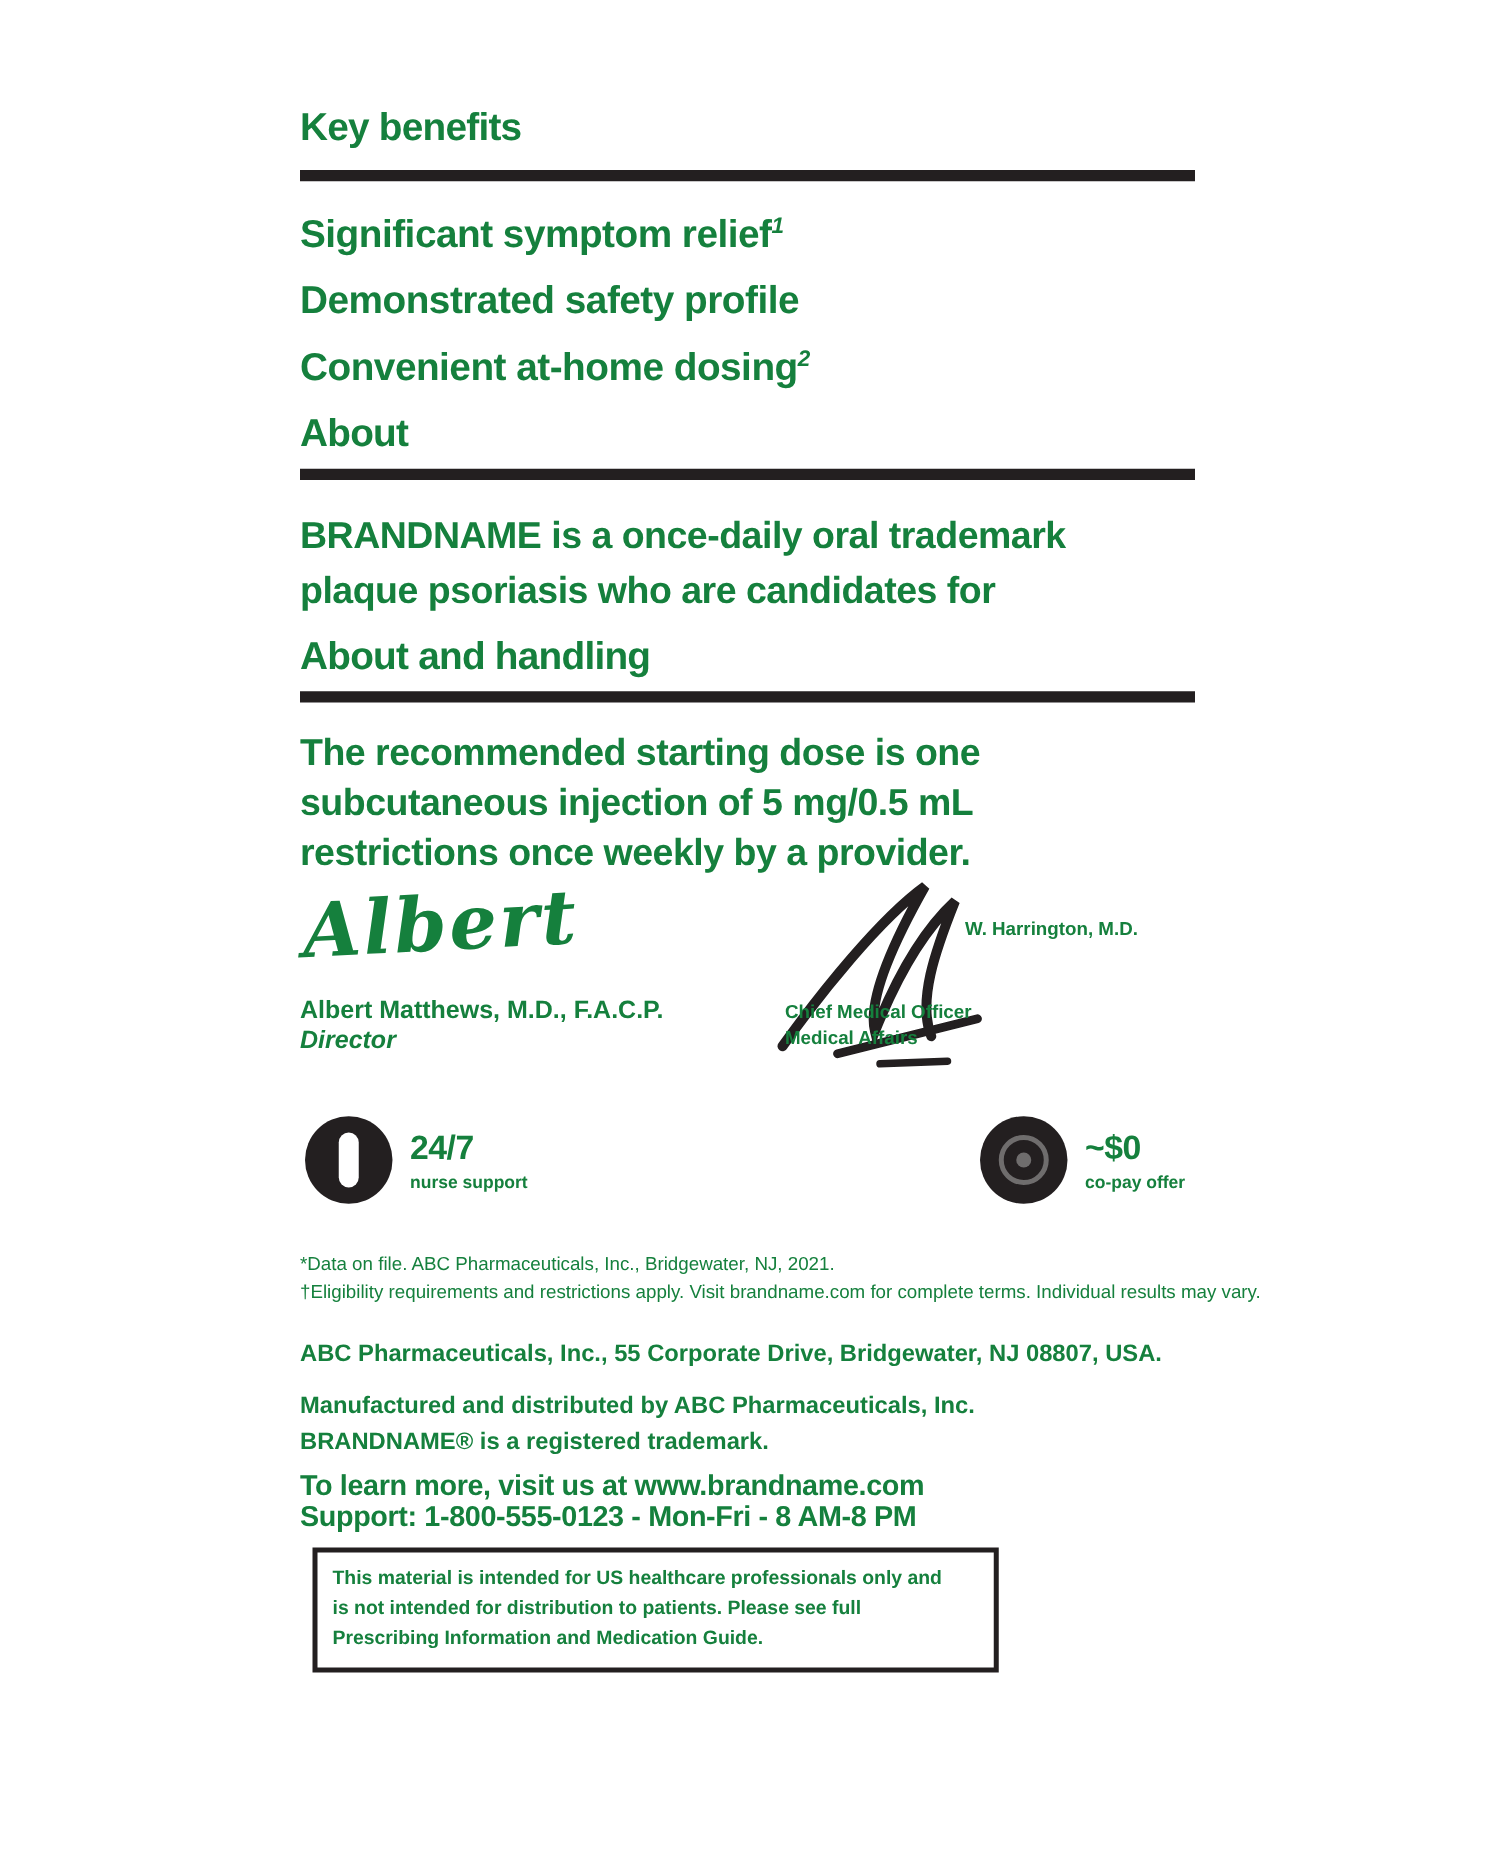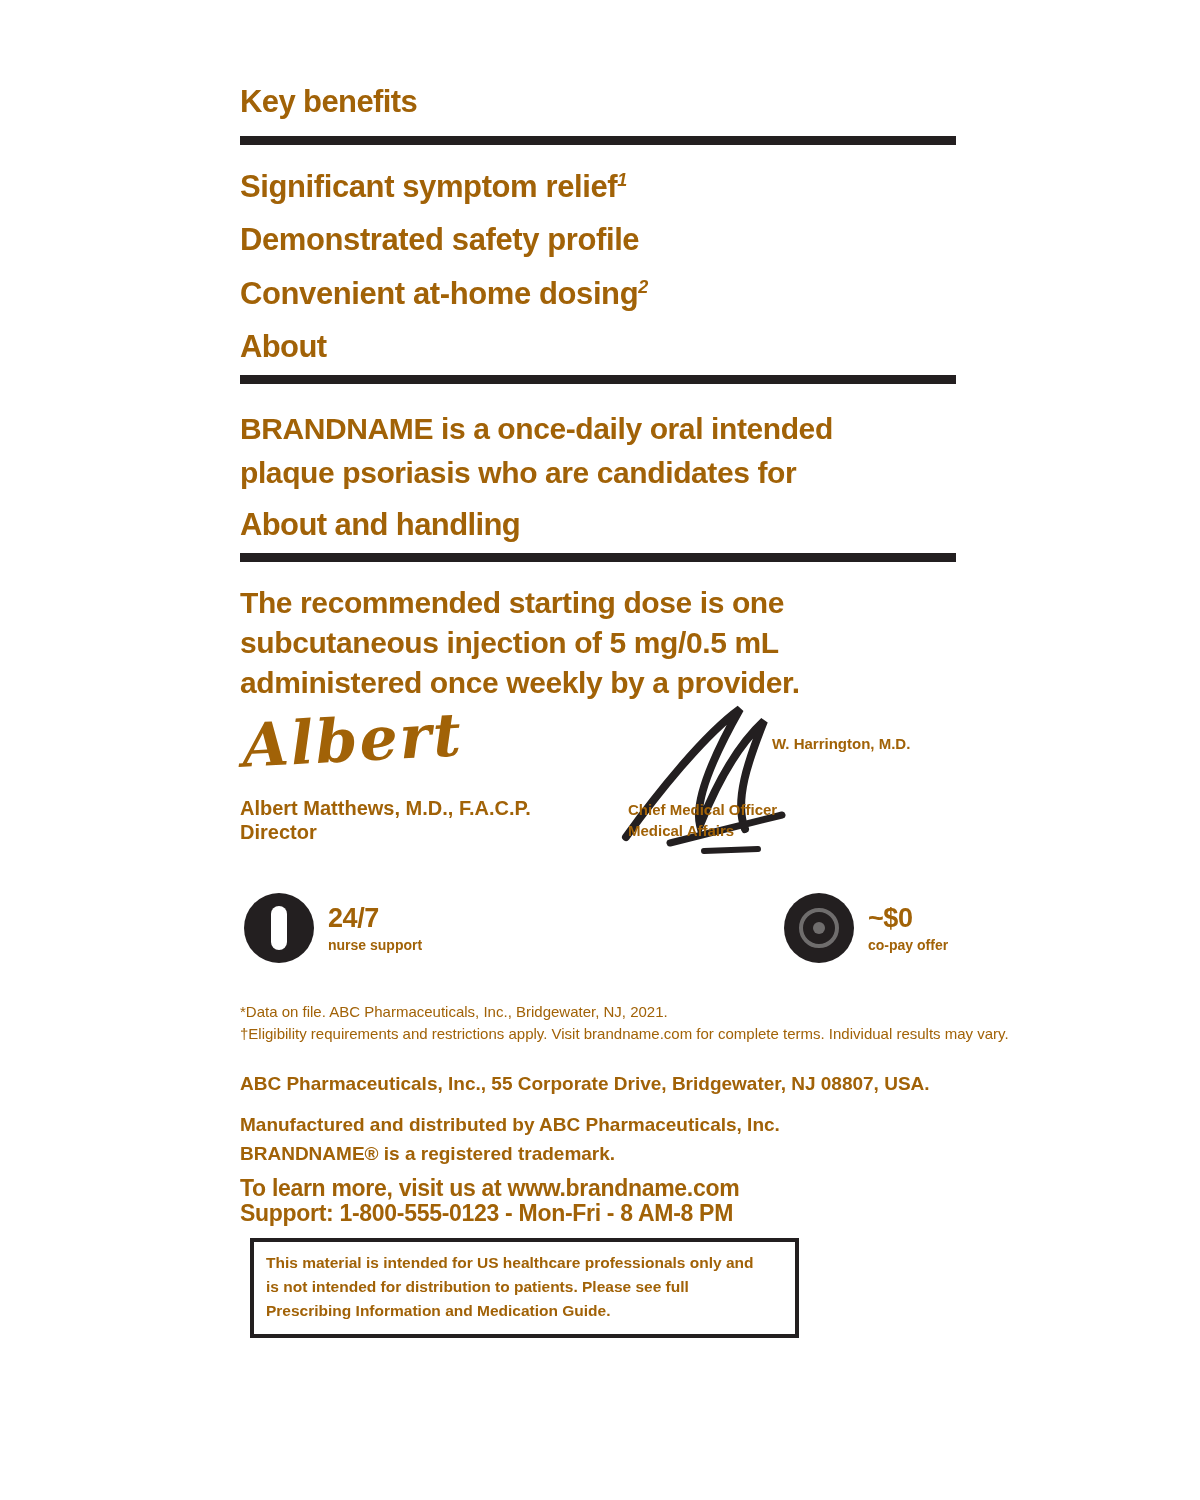--- a/index.html
+++ b/index.html
@@ -1,18 +1,18 @@
 <!DOCTYPE html>
 <html><head>
 <meta charset="utf-8">
 <style>
   html,body{margin:0;padding:0;background:#ffffff;}
   .page{
     position:relative;width:1200px;height:1500px;background:#ffffff;
-    font-family:"Liberation Sans",sans-serif;color:#a16207;overflow:hidden;
+    font-family:"Liberation Sans",sans-serif;color:#15803d;overflow:hidden;
   }
   .content{position:absolute;left:240px;top:0;width:716px;}
   .pad-top{height:84px;}
   .sec-heading{font-size:31px;font-weight:bold;letter-spacing:-0.6px;line-height:36px;}
   .rule{height:9px;background:#231f20;margin-top:16px;}
   .benefit-lines{margin-top:12px;}
   .benefit-line{font-size:31px;font-weight:bold;line-height:46px;letter-spacing:-0.4px;white-space:nowrap;}
   .benefit-line sup{font-size:18px;font-style:italic;font-weight:bold;}
   .sec-gap{margin-top:12px;}
   .para{margin-top:23px;}
@@ -20,21 +20,21 @@
   .para-line sup{font-size:18px;font-style:italic;font-weight:bold;}
   .para2{margin-top:21px;}
   .para2 .para-line{line-height:40px;}
   .sig-row{position:relative;height:152px;margin-top:8px;}
   .sig-script{
     position:absolute;left:2px;top:-6px;
     font-family:"DejaVu Serif",serif;font-style:italic;font-weight:bold;
     font-size:60px;transform:rotate(-3deg);letter-spacing:2px;
   }
   .sig-name{position:absolute;left:0;top:86px;font-size:20px;font-weight:bold;white-space:nowrap;}
-  .sig-title{position:absolute;left:0;top:110px;font-size:20px;font-weight:bold;}
+  .sig-title{position:absolute;left:0;top:110px;font-size:20px;font-weight:bold;font-style:italic;}
   .sig2-flourish{position:absolute;left:372px;top:-12px;}
   .sig2-name{position:absolute;left:532px;top:24px;font-size:15px;font-weight:bold;white-space:nowrap;}
   .sig2-line1{position:absolute;left:388px;top:90px;font-size:15px;font-weight:bold;white-space:nowrap;}
   .sig2-line2{position:absolute;left:388px;top:111px;font-size:15px;font-weight:bold;white-space:nowrap;}
   .stats-row{position:relative;height:86px;margin-top:30px;}
   .stat-item{position:absolute;top:0;display:flex;align-items:center;}
   .stat-0{left:4px;} .stat-1{left:244px;} .stat-2{left:544px;}
   .stat-circle{
     width:70px;height:70px;border-radius:50%;background:#231f20;flex:0 0 auto;
     position:relative;
@@ -76,30 +76,30 @@
     <div class="rule"></div>
     <div class="benefit-lines">
       <div class="benefit-line"><span>Significant symptom relief</span><sup>1</sup></div>
       <div class="benefit-line"><span>Demonstrated safety profile</span><sup></sup></div>
       <div class="benefit-line"><span>Convenient at-home dosing</span><sup>2</sup></div>
     </div>
 
     <div class="sec-heading sec-gap">About</div>
     <div class="rule" style="margin-top:10px;"></div>
     <div class="para">
-      <div class="para-line">BRANDNAME is a once-daily oral intended</div>
+      <div class="para-line">BRANDNAME is a once-daily oral trademark</div>
       <div class="para-line">plaque psoriasis who are candidates for</div>
     </div>
 
     <div class="sec-heading sec-gap">About and handling</div>
     <div class="rule" style="margin-top:10px;"></div>
     <div class="para para2">
       <div class="para-line">The recommended starting dose is one</div>
       <div class="para-line">subcutaneous injection of 5 mg/0.5 mL</div>
-      <div class="para-line">administered once weekly by a provider.</div>
+      <div class="para-line">restrictions once weekly by a provider.</div>
     </div>
 
     <div class="sig-row">
       <div class="sig-script">Albert</div>
       <div class="sig-name">Albert Matthews, M.D., F.A.C.P.</div>
       <div class="sig-title">Director</div>
 
       <div class="sig2-flourish">
         <svg width="175" height="158" viewBox="0 0 175 158" fill="none" xmlns="http://www.w3.org/2000/svg">
           <path d="M14 138 C 44 96, 92 36, 128 10 C 102 56, 82 102, 88 126 C 104 86, 126 46, 152 22 C 136 62, 122 102, 133 130" stroke="#231f20" stroke-width="8" stroke-linecap="round" fill="none"></path>

